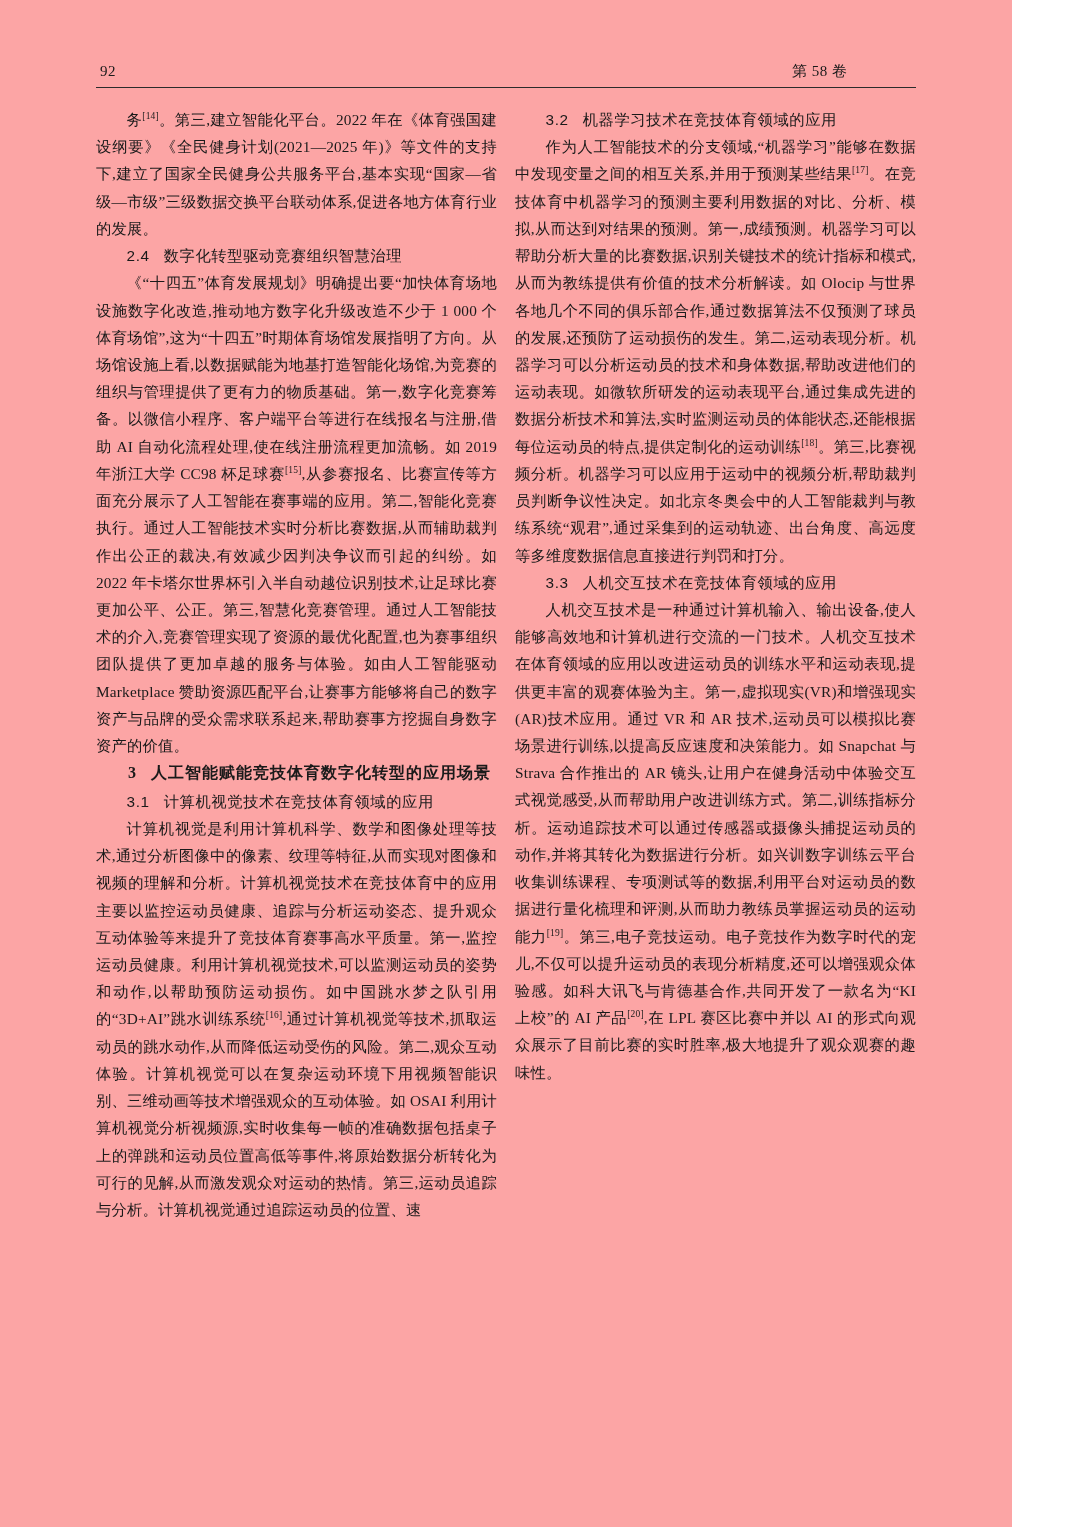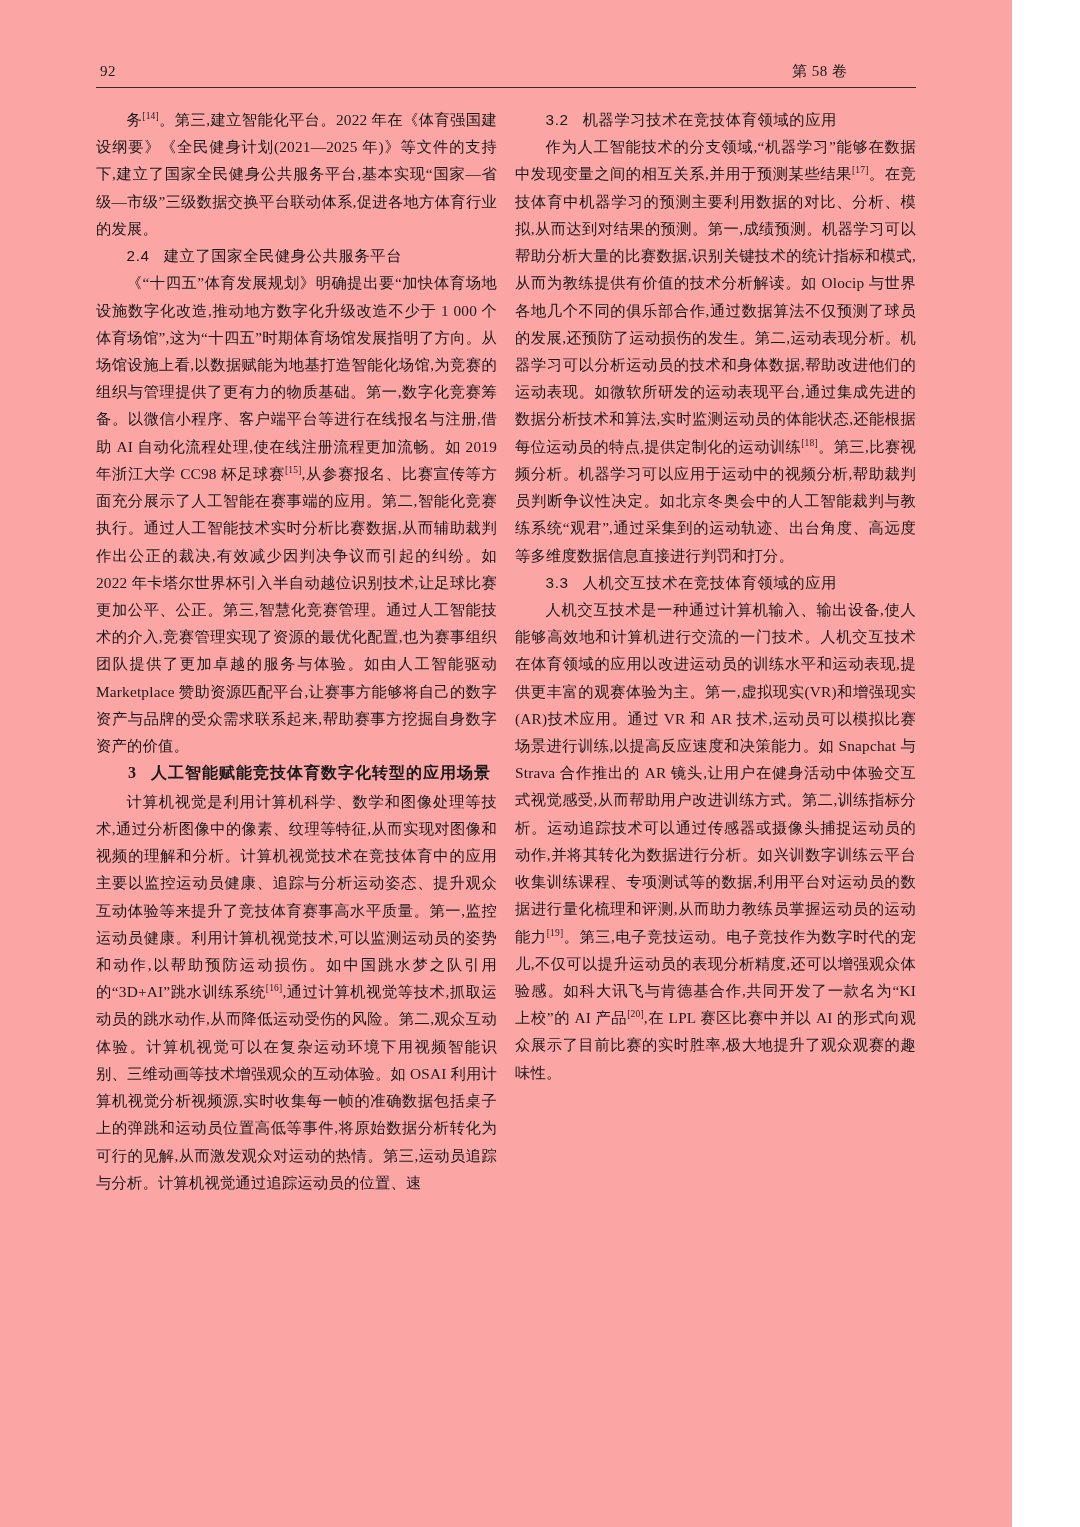--- a/index.html
+++ b/index.html
@@ -106,25 +106,28 @@
   <div class="header">
     <div class="page-num">92</div>
     <div class="volume">第 58 卷</div>
   </div>
 
   <div class="columns">
 
     <div class="col">
       <p>务<sup>[14]</sup>。第三,建立智能化平台。2022 年在《体育强国建设纲要》《全民健身计划(2021—2025 年)》等文件的支持下,建立了国家全民健身公共服务平台,基本实现“国家—省级—市级”三级数据交换平台联动体系,促进各地方体育行业的发展。</p>
       <p class="heading-2">
-        <span class="num">2.4</span><span>建立了国家全民健身公共服务平台</span>
+        <span class="num">2.4</span><span>数字化转型驱动竞赛组织智慧治理</span>
       </p>
       <p>《“十四五”体育发展规划》明确提出要“加快体育场地设施数字化改造,推动地方数字化升级改造不少于 1 000 个体育场馆”,这为“十四五”时期体育场馆发展指明了方向。从场馆设施上看,以数据赋能为地基打造智能化场馆,为竞赛的组织与管理提供了更有力的物质基础。第一,数字化竞赛筹备。以微信小程序、客户端平台等进行在线报名与注册,借助 AI 自动化流程处理,使在线注册流程更加流畅。如 2019 年浙江大学 CC98 杯足球赛<sup>[15]</sup>,从参赛报名、比赛宣传等方面充分展示了人工智能在赛事端的应用。第二,智能化竞赛执行。通过人工智能技术实时分析比赛数据,从而辅助裁判作出公正的裁决,有效减少因判决争议而引起的纠纷。如 2022 年卡塔尔世界杯引入半自动越位识别技术,让足球比赛更加公平、公正。第三,智慧化竞赛管理。通过人工智能技术的介入,竞赛管理实现了资源的最优化配置,也为赛事组织团队提供了更加卓越的服务与体验。如由人工智能驱动 Marketplace 赞助资源匹配平台,让赛事方能够将自己的数字资产与品牌的受众需求联系起来,帮助赛事方挖掘自身数字资产的价值。</p>
       <p class="heading-1">
         <span class="num">3</span><span>人工智能赋能竞技体育数字化转型的应用场景</span>
+      </p>
+      <p class="heading-2">
+        <span class="num">3.1</span><span>计算机视觉技术在竞技体育领域的应用</span>
       </p>
       <p>计算机视觉是利用计算机科学、数学和图像处理等技术,通过分析图像中的像素、纹理等特征,从而实现对图像和视频的理解和分析。计算机视觉技术在竞技体育中的应用主要以监控运动员健康、追踪与分析运动姿态、提升观众互动体验等来提升了竞技体育赛事高水平质量。第一,监控运动员健康。利用计算机视觉技术,可以监测运动员的姿势和动作,以帮助预防运动损伤。如中国跳水梦之队引用的“3D+AI”跳水训练系统<sup>[16]</sup>,通过计算机视觉等技术,抓取运动员的跳水动作,从而降低运动受伤的风险。第二,观众互动体验。计算机视觉可以在复杂运动环境下用视频智能识别、三维动画等技术增强观众的互动体验。如 OSAI 利用计算机视觉分析视频源,实时收集每一帧的准确数据包括桌子上的弹跳和运动员位置高低等事件,将原始数据分析转化为可行的见解,从而激发观众对运动的热情。第三,运动员追踪与分析。计算机视觉通过追踪运动员的位置、速</p>
     </div>
 
     <div class="col">
       <p class="heading-2">
         <span class="num">3.2</span><span>机器学习技术在竞技体育领域的应用</span>
       </p>
       <p>作为人工智能技术的分支领域,“机器学习”能够在数据中发现变量之间的相互关系,并用于预测某些结果<sup>[17]</sup>。在竞技体育中机器学习的预测主要利用数据的对比、分析、模拟,从而达到对结果的预测。第一,成绩预测。机器学习可以帮助分析大量的比赛数据,识别关键技术的统计指标和模式,从而为教练提供有价值的技术分析解读。如 Olocip 与世界各地几个不同的俱乐部合作,通过数据算法不仅预测了球员的发展,还预防了运动损伤的发生。第二,运动表现分析。机器学习可以分析运动员的技术和身体数据,帮助改进他们的运动表现。如微软所研发的运动表现平台,通过集成先进的数据分析技术和算法,实时监测运动员的体能状态,还能根据每位运动员的特点,提供定制化的运动训练<sup>[18]</sup>。第三,比赛视频分析。机器学习可以应用于运动中的视频分析,帮助裁判员判断争议性决定。如北京冬奥会中的人工智能裁判与教练系统“观君”,通过采集到的运动轨迹、出台角度、高远度等多维度数据信息直接进行判罚和打分。</p>
       <p class="heading-2">

